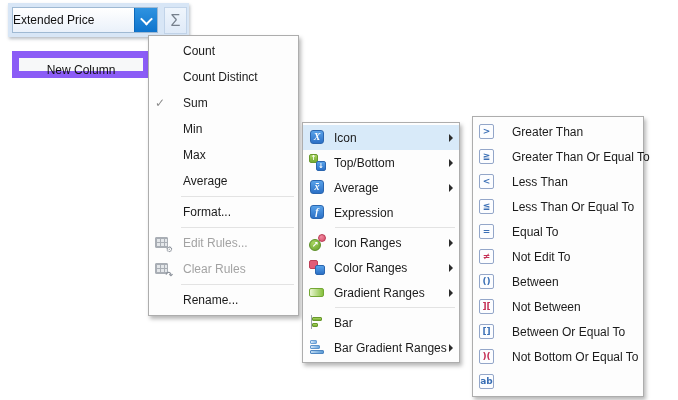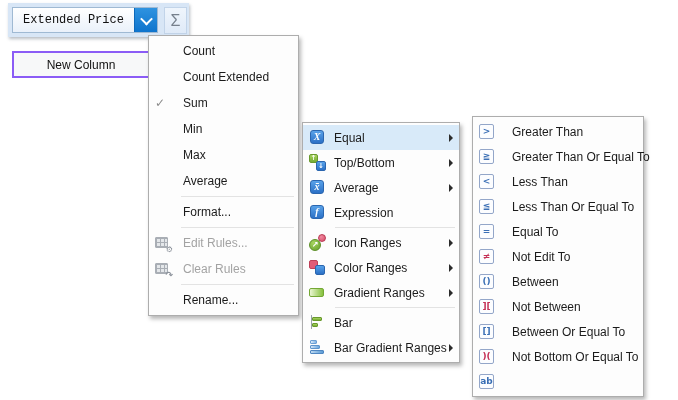--- a/index.html
+++ b/index.html
@@ -4,30 +4,30 @@
 <style>
   html,body{margin:0;padding:0;background:#fff;}
   #stage{position:relative;width:678px;height:400px;background:#ffffff;overflow:hidden;
          font-family:"Liberation Sans","DejaVu Sans",sans-serif;font-size:12px;color:#1b1b1b;}
 
   
   #header-panel{position:absolute;left:8px;top:3px;width:181px;height:34px;background:#d8e6f6;
                 box-shadow:1px 2px 3px rgba(100,110,125,.45);z-index:1;}
   #field-combo{position:absolute;left:4px;top:4px;width:146px;height:26px;display:flex;
                border:1px solid #9fb9d3;background:linear-gradient(#ffffff,#eaf1fa);box-sizing:border-box;cursor:default;}
-  #field-combo .txt{flex:1;text-align:center;line-height:24px;color:#111;font-family:Liberation Mono, monospace;}
+  #field-combo .txt{flex:1;text-align:left;line-height:24px;color:#111;}
   #combo-drop{width:22px;background:linear-gradient(#2f93e0,#0e74cd);border-left:1px solid #0d69ba;
               display:flex;align-items:center;justify-content:center;}
   .chev{display:inline-block;width:7px;height:7px;border-left:2px solid #fff;border-bottom:2px solid #fff;
         transform:rotate(-45deg) translate(1px,-1px);}
   #sigma-btn{position:absolute;left:156px;top:4px;width:23px;height:27px;border:1px solid #c2d4e9;
              background:linear-gradient(#eff5fc,#dfeaf8);display:flex;align-items:center;justify-content:center;box-sizing:border-box;}
   #sigma-btn .sg{font-size:16px;color:#76808d;line-height:1;}
   #new-column-btn{position:absolute;left:12px;top:51px;width:138px;height:27px;background:#f7f8f9;
-                  border:2px solid #8b5cf6;box-sizing:border-box;text-align:center;line-height:25px;color:#111;}
+                  border:7px solid #8b5cf6;box-sizing:border-box;text-align:center;line-height:25px;color:#111;}
 
   
   .menu{position:absolute;background:#fdfdfd;border:1px solid #adadad;box-shadow:2px 3px 4px rgba(0,0,0,.28);
         padding:2px 0;box-sizing:border-box;}
   #menu-summary{left:148px;top:35px;width:151px;z-index:10;}
   #menu-format-rule{left:302px;top:122px;width:158px;z-index:11;}
   #menu-value-condition{left:472px;top:116px;width:172px;z-index:12;}
 
   .mi{display:flex;align-items:center;padding:0 6px;white-space:nowrap;position:relative;cursor:default;}
   #menu-summary .mi{height:26px;}
@@ -104,21 +104,21 @@
 
   <div id="new-column-btn">New Column</div>
 
   <div id="menu-summary" class="menu">
       <div class="mi">
         <span class="gutter"></span>
         <span class="lbl">Count</span>
       </div>
       <div class="mi">
         <span class="gutter"></span>
-        <span class="lbl">Count Extended</span>
+        <span class="lbl">Count Distinct</span>
       </div>
       <div class="mi">
         <span class="gutter">
           <span class="chk">✓</span>
         </span>
         <span class="lbl">Sum</span>
       </div>
       <div class="mi">
         <span class="gutter"></span>
         <span class="lbl">Min</span>
@@ -161,21 +161,21 @@
         <span class="lbl">Rename...</span>
       </div>
     </div>
   <div id="menu-format-rule" class="menu">
       <div class="mi hl">
         <span class="gutter">
           <span class="ic">
             <span class="p blue-sq">X</span>
           </span>
         </span>
-        <span class="lbl">Equal</span>
+        <span class="lbl">Icon</span>
         <span class="sub-arrow"></span>
       </div>
       <div class="mi">
         <span class="gutter">
           <span class="ic">
             <span class="p tb-g">↑</span>
             <span class="p tb-b">↓</span>
           </span>
         </span>
         <span class="lbl">Top/Bottom</span>

